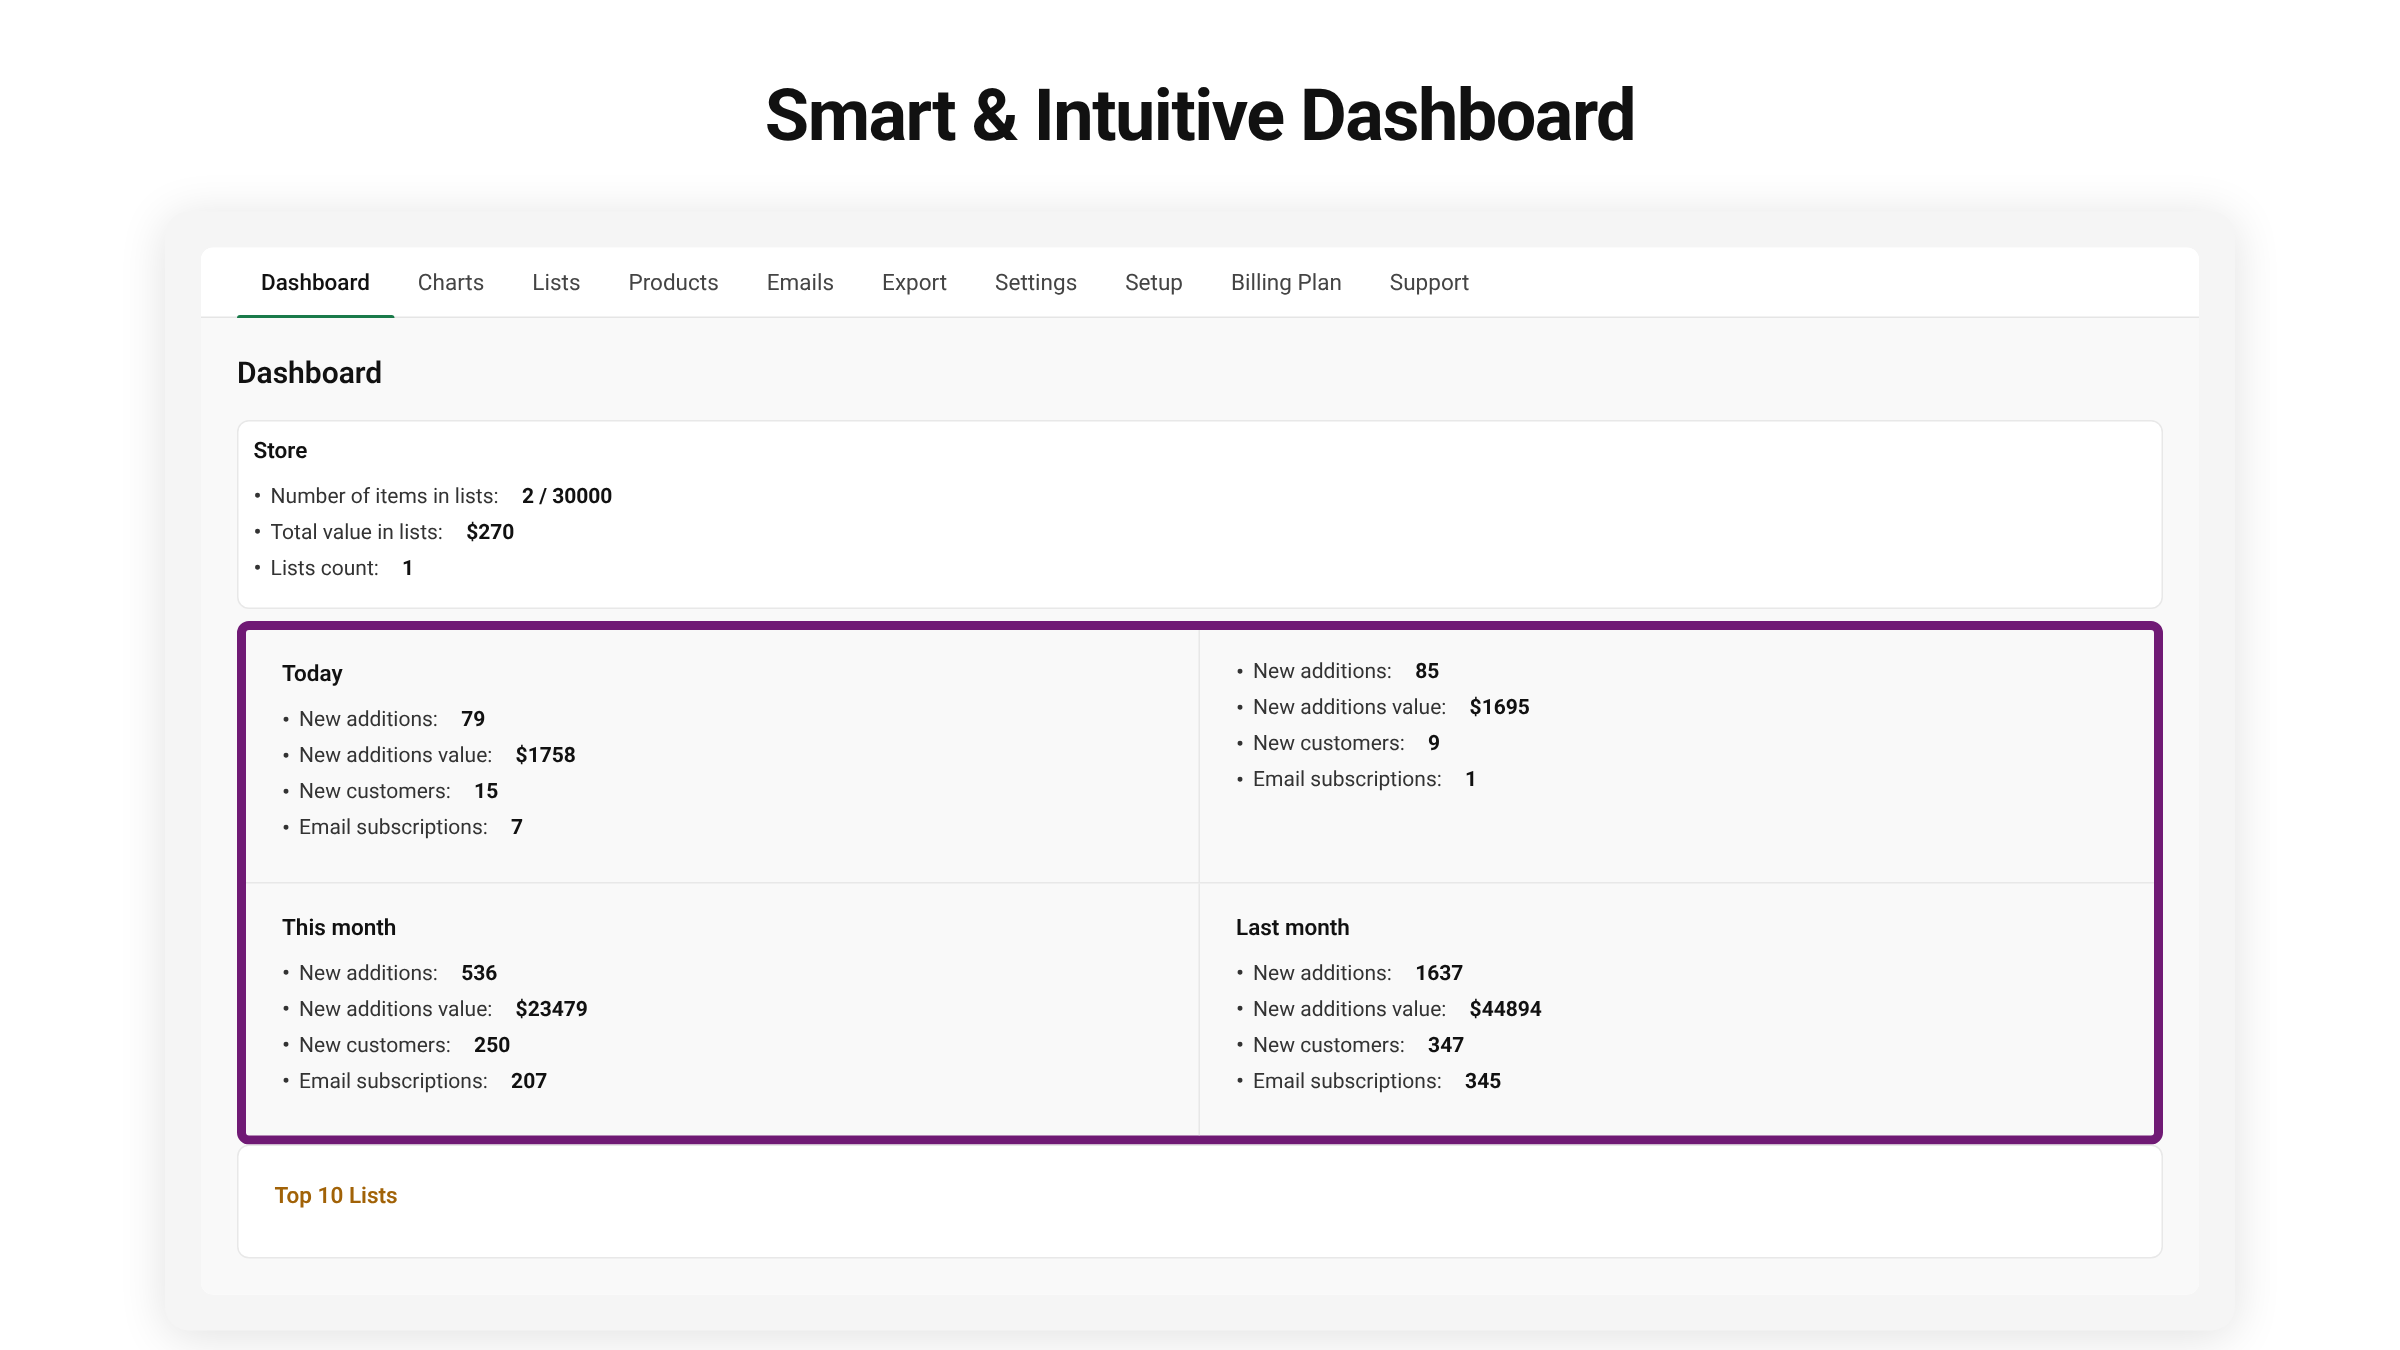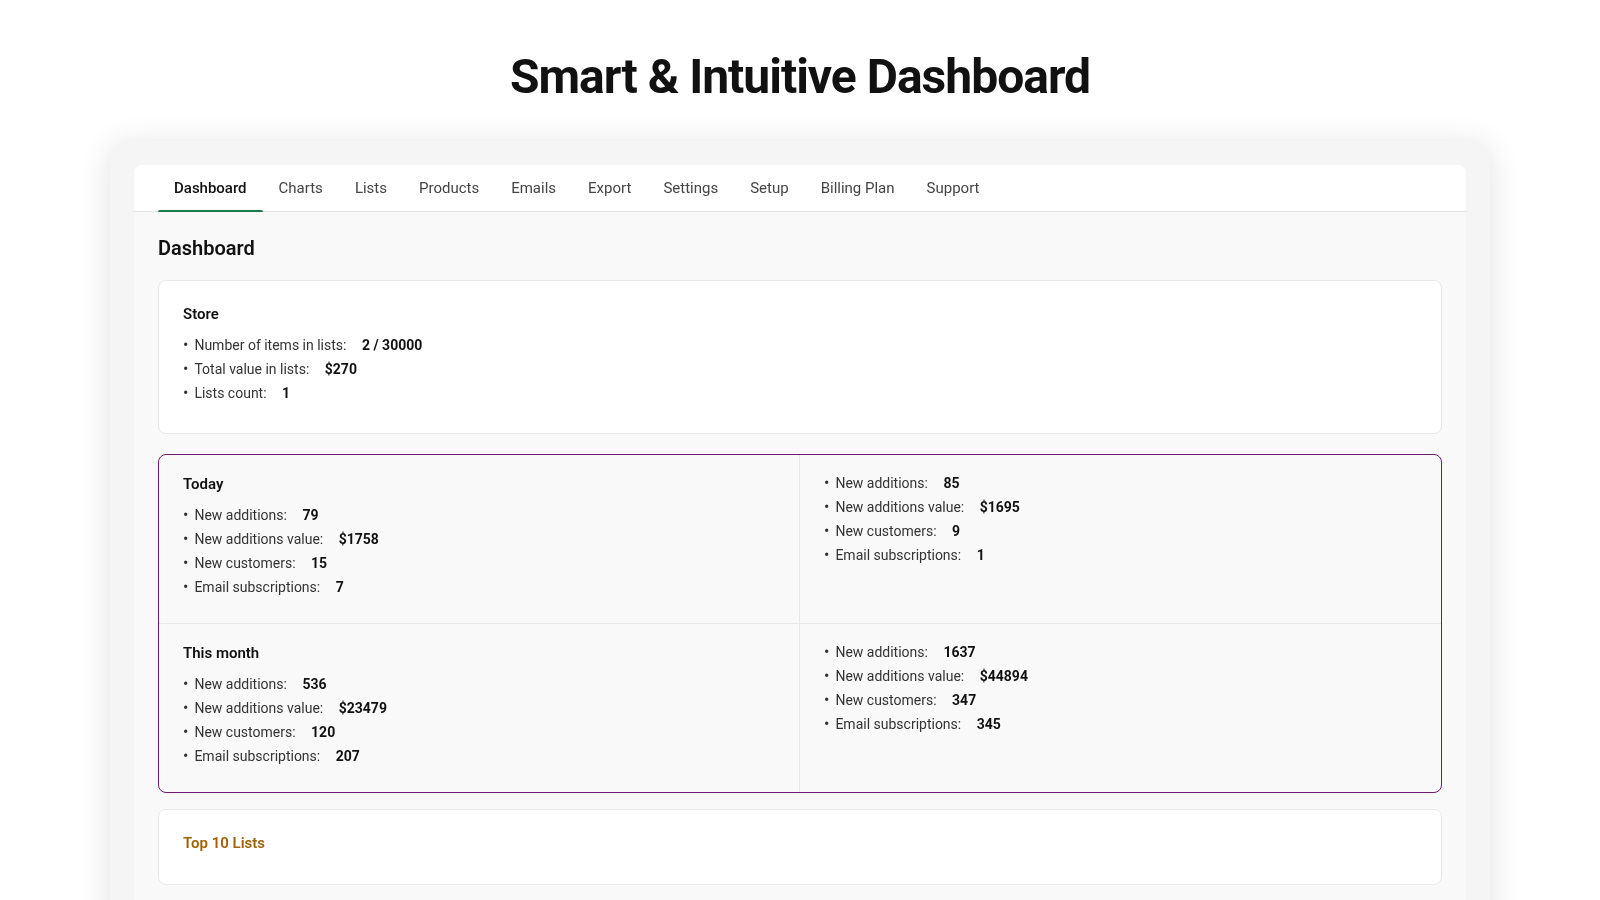--- a/index.html
+++ b/index.html
@@ -86,22 +86,22 @@
       font-size: 20px;
       font-weight: 600;
       color: #111111;
       margin-bottom: 20px;
     }
 
     .card {
       background: #ffffff;
       border: 1px solid #e8e8e8;
       border-radius: 8px;
-      padding: 24px;
-      margin-bottom: 20px;
+      padding: 10px;
+      margin-bottom: 8px;
     }
 
     .card-section-title {
       font-size: 15px;
       font-weight: 600;
       color: #111111;
       margin-bottom: 14px;
     }
 
     .stat-list {
@@ -138,24 +138,23 @@
     }
 
     .top-lists-title {
       font-size: 15px;
       font-weight: 600;
       color: #a16207;
       margin-bottom: 8px;
     }
 
     .stats-two-col-wrapper {
-      border: 1px solid #701a75;
+      border: 6px solid #701a75;
       border-radius: 8px;
       overflow: hidden;
-      margin-bottom: 16px;
     }
 
     .period-stats-row {
       display: grid;
       grid-template-columns: 1fr 1fr;
     }
 
     .period-panel {
       padding: 20px 24px;
     }
@@ -252,29 +251,30 @@
           <div class="period-panel">
             <div class="card-section-title">This month</div>
             <ul class="stat-list">
               <li>
                 <span>New additions:</span>&nbsp;<strong>536</strong>
               </li>
               <li>
                 <span>New additions value:</span>&nbsp;<strong>$23479</strong>
               </li>
               <li>
-                <span>New customers:</span>&nbsp;<strong>120</strong>
+                <span>New customers:</span>&nbsp;<strong>250</strong>
               </li>
               <li>
                 <span>Email subscriptions:</span>&nbsp;<strong>207</strong>
               </li>
             </ul>
           </div>
 
           <div class="period-panel">
+            <div class="card-section-title">Last month</div>
             <ul class="stat-list">
               <li>
                 <span>New additions:</span>&nbsp;<strong>1637</strong>
               </li>
               <li>
                 <span>New additions value:</span>&nbsp;<strong>$44894</strong>
               </li>
               <li>
                 <span>New customers:</span>&nbsp;<strong>347</strong>
               </li>

